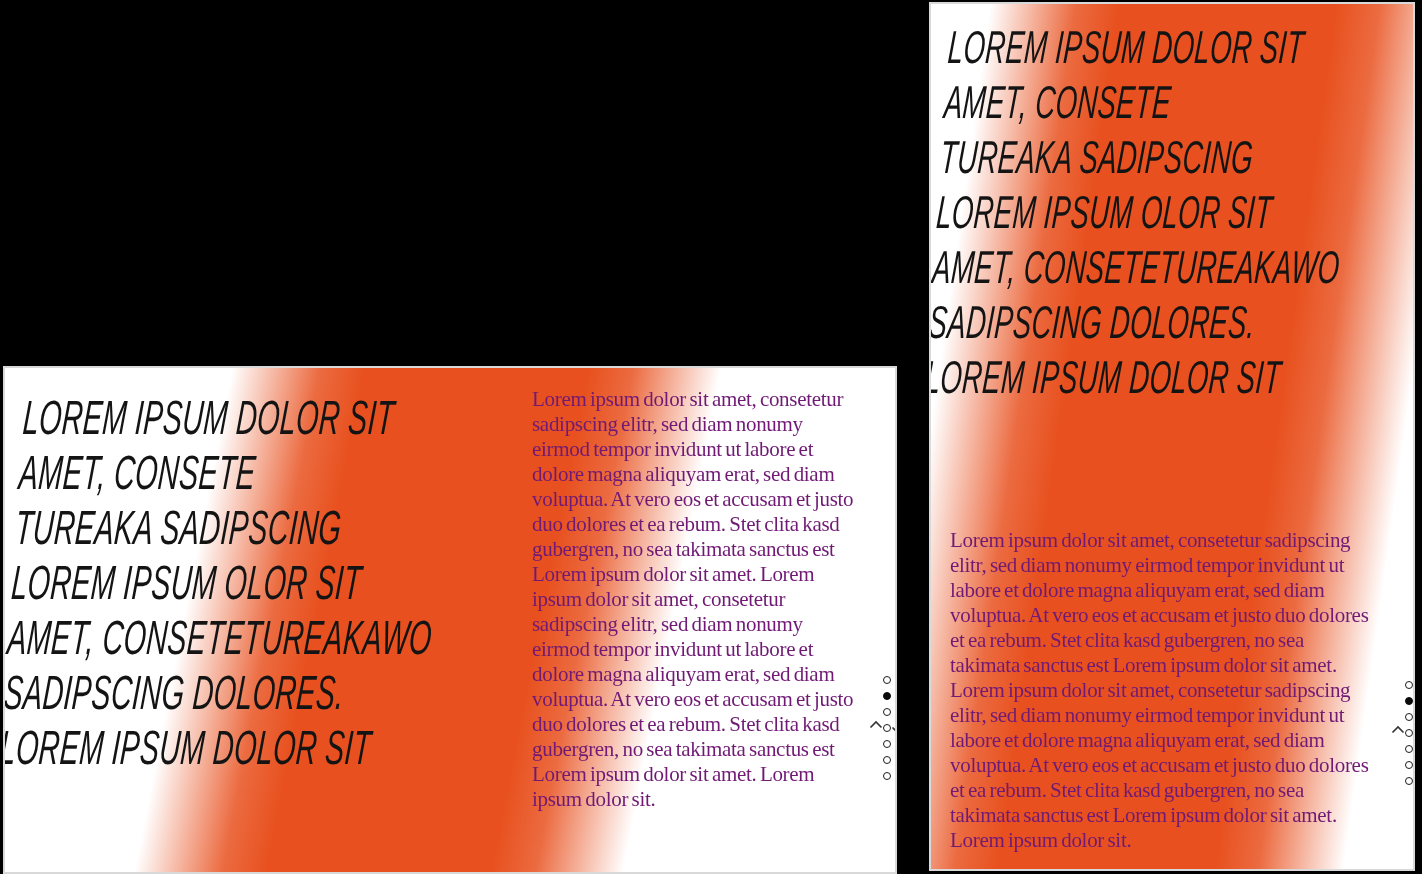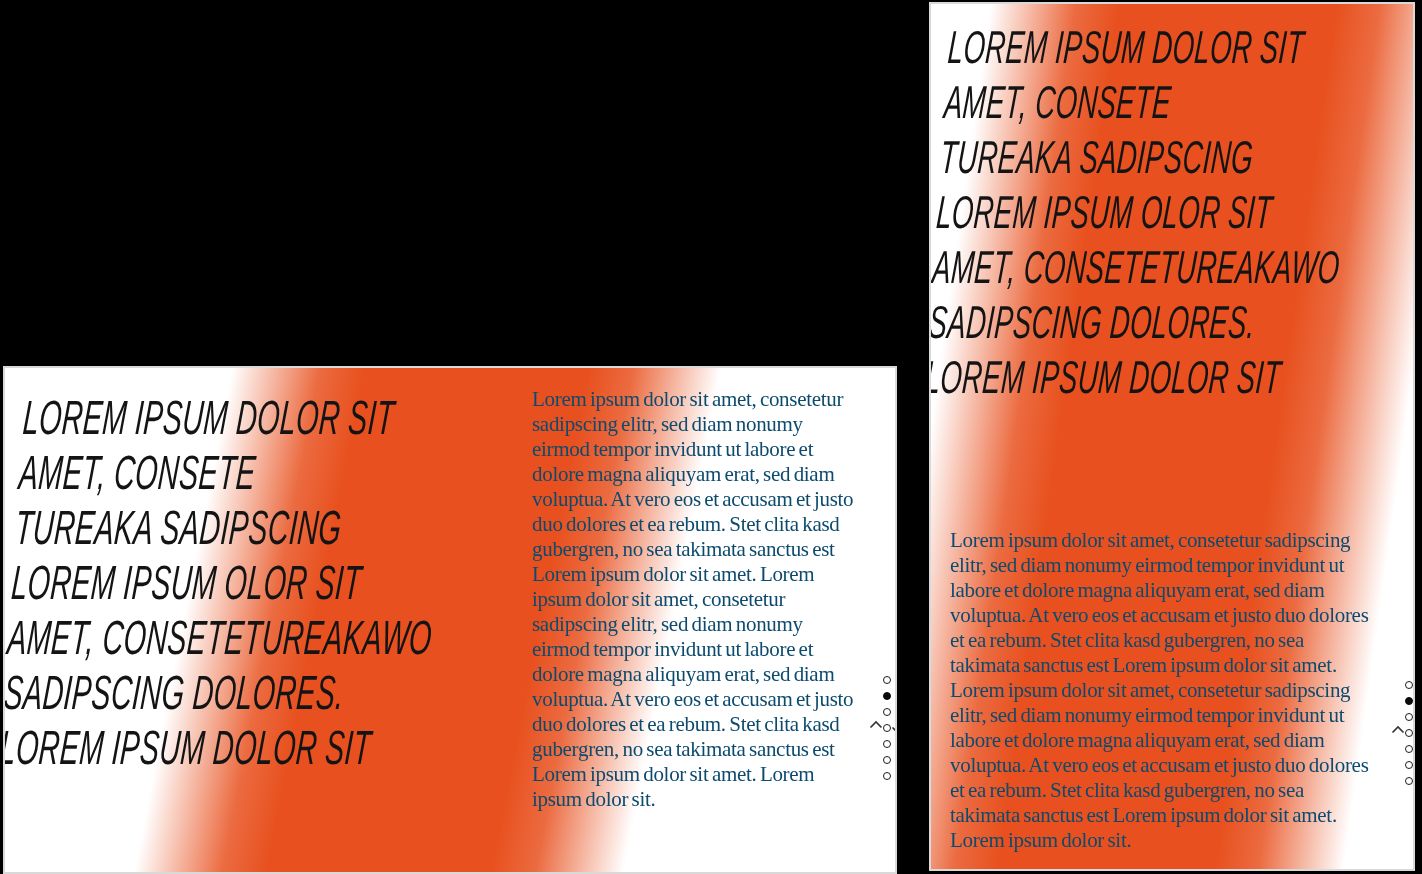--- a/index.html
+++ b/index.html
@@ -32,21 +32,21 @@
   .headline {
     position:absolute; z-index:1; margin:0;
     font-weight:500; font-style:italic; color:var(--ink,#141414);
     transform-origin:0 0; white-space:nowrap; letter-spacing:0.5px;
   }
   .panel-desktop .headline { left:20px; top:22px; font-size:48px; line-height:55px; transform:skewX(-4deg) scaleX(0.6); }
   .panel-mobile  .headline { left:19px; top:16px; font-size:46px; line-height:55px; transform:skewX(-4deg) scaleX(0.6); }
 
   .bodycopy {
     position:absolute; z-index:1; margin:0;
-    font-family:"Liberation Serif", serif; color:#0c4a6e;
+    font-family:"Liberation Serif", serif; color:#701a75;
     letter-spacing:-0.3px; word-spacing:-1.5px;
   }
   .panel-desktop .bodycopy { left:527px; top:19px;  width:324px; font-size:21px; line-height:25px; }
   .panel-mobile  .bodycopy { left:19px;  top:524px; width:424px; font-size:21px; line-height:25px; }
 
   .side-nav {
     position:absolute; z-index:2; width:22px;
     display:flex; flex-direction:row; align-items:center;
   }
   .panel-desktop .side-nav { right:4px;  top:300px; }

